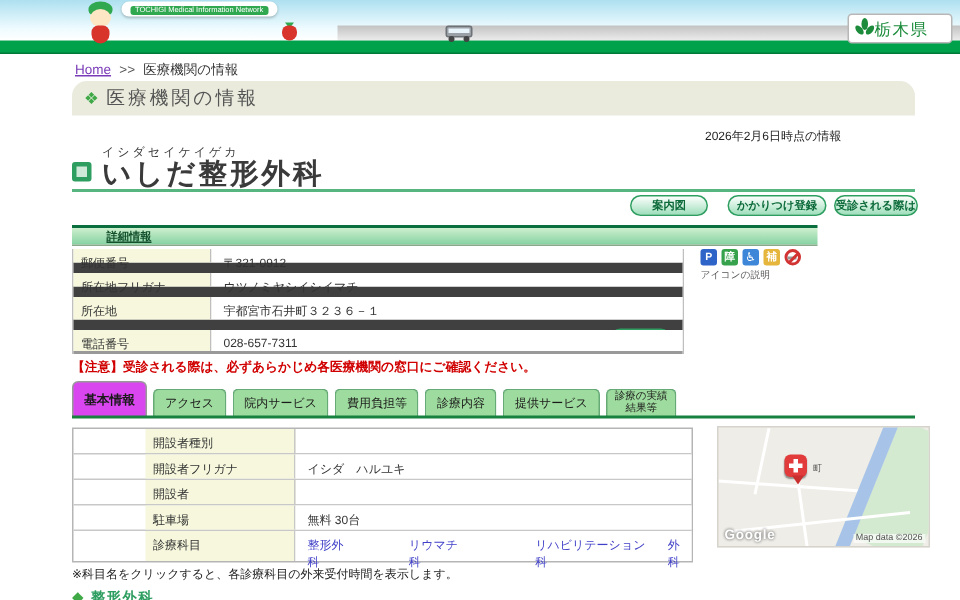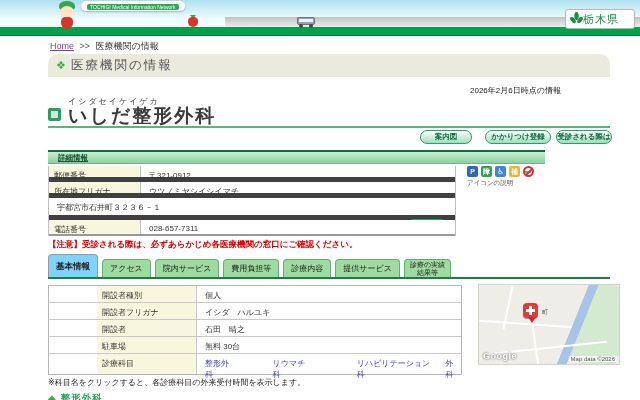--- a/index.html
+++ b/index.html
@@ -62,23 +62,23 @@
         background:linear-gradient(#fdfefd,#9fdfbc); color:#0d6b3a; font-size:7.5px;
         font-weight:bold; text-align:center; line-height:12px; cursor:pointer; }
   .btn-guide { top:130px; left:420px; width:52px; }
   .btn-family { top:130px; left:485px; width:66px; }
   .btn-print { top:130px; left:556px; width:56px; }
 
   
   .detail-bar { top:150px; left:48px; width:497px; height:14px;
         background:linear-gradient(#cdefcd,#86d2a2); border-top:2px solid #0c6e3e;
         border-bottom:1px solid #88aa88; font-size:7.5px; font-weight:bold; color:#14512e;
-        line-height:11px; padding-left:10px;text-decoration:underline; }
+        line-height:11px; padding-left:23px;text-decoration:underline; }
   .dtable { top:166px; left:48px; width:408px; border-left:1px solid #bfbfbf; border-right:1px solid #bfbfbf; }
-  .drow { display:flex; border-bottom:5px solid #404040; font-size:8px; }
+  .drow { display:flex; border-bottom:7px solid #404040; font-size:8px; }
   .drow:last-child { border-bottom:2px solid #999; }
   .dlabel { width:92px; background:#f6f7dc; padding:4px 0 0 5px; border-right:1px solid #bfbfbf; }
   .dvalue { flex:1; background:#fff; padding:4px 0 0 8px; display:flex; }
   .h16 { height:16px; } .h22 { height:22px; }
   .map-btn { margin-left:auto; margin-right:8px; margin-top:17px; width:40px; height:13px;
         border:1px solid #2e9e60; border-radius:7px; background:linear-gradient(#d8f3e2,#7ccb9d);
         color:#0d5c33; font-size:8px; font-weight:bold; text-align:center; line-height:12px; cursor:pointer; }
 
   .fac-icons { top:166px; left:467px; display:flex; gap:3px; }
   .fic { width:11px; height:11px; border-radius:2px; color:#fff; font-size:7px;
@@ -88,21 +88,21 @@
   .nosmoke::after { content:""; position:absolute; left:-1.5px; top:2.8px; width:10px; height:1.6px; background:#d23333; transform:rotate(-45deg); }
   .icon-legend { top:179px; left:467px; font-size:6.5px; color:#555; cursor:pointer; }
 
   .notice { top:239px; left:48px; font-size:8.5px; font-weight:bold; color:#d10000; }
 
   
   .tabs { top:253px; left:48px; height:25px; display:flex; align-items:flex-end; gap:4px; }
   .tab { border:1px solid #66aa77; border-bottom:none; border-radius:4px 4px 0 0;
         background:#9edb9e; color:#1a1a1a; font-size:8px; height:19px; line-height:18px;
         padding:0 7px; text-align:center; cursor:pointer; white-space:nowrap; }
-  .tab.active { background:#7dd3fc; border-color:#999; font-weight:bold; height:24px; line-height:23px; font-size:8.5px; }
+  .tab.active { background:#d946ef; border-color:#999; font-weight:bold; height:24px; line-height:23px; font-size:8.5px; }
   .tab.two-line { display:flex; flex-direction:column; justify-content:center; line-height:1.15; font-size:7px; padding:0 5px; }
   .tab-rule { top:277px; left:48px; width:562px; border-top:2px solid #17813f; }
 
   
   .btable { top:285px; left:48px; width:414px; border:1px solid #b5b5b5; }
   .brow { display:flex; border-bottom:1px solid #c8c8c8; font-size:8px;padding-left:48px; }
   .brow:last-child { border-bottom:none; }
   .blabel { width:100px; background:#f6f7dc; padding:4px 0 0 5px; border-right:1px solid #c8c8c8; }
   .bvalue { flex:1; background:#fff; padding:4px 0 0 8px; display:flex; }
   .bh { height:17px; } .bh2 { height:20px; }
@@ -196,20 +196,21 @@
 <div class="abs dtable">
   <div class="drow h16">
     <div class="dlabel">郵便番号</div>
     <div class="dvalue">〒321-0912</div>
   </div>
   <div class="drow h16">
     <div class="dlabel">所在地フリガナ</div>
     <div class="dvalue">ウツノミヤシイシイマチ</div>
   </div>
   <div class="drow h22">
+    <div class="dlabel">所在地</div>
     <div class="dvalue">
       <span>宇都宮市石井町３２３６－１</span>
       <span class="map-btn">地図</span>
     </div>
   </div>
   <div class="drow h16">
     <div class="dlabel">電話番号</div>
     <div class="dvalue">028-657-7311</div>
   </div>
 </div>
@@ -235,29 +236,27 @@
   <div class="tab two-line">
     <span>診療の実績</span>
     <span>結果等</span>
   </div>
 </div>
 <div class="abs tab-rule"></div>
 
 <div class="abs btable">
   <div class="brow bh">
     <div class="blabel">開設者種別</div>
-    <div class="bvalue">個人</div>
   </div>
   <div class="brow bh">
     <div class="blabel">開設者フリガナ</div>
     <div class="bvalue">イシダ　ハルユキ</div>
   </div>
   <div class="brow bh">
     <div class="blabel">開設者</div>
-    <div class="bvalue">石田　晴之</div>
   </div>
   <div class="brow bh">
     <div class="blabel">駐車場</div>
     <div class="bvalue">無料 30台</div>
   </div>
   <div class="brow bh2">
     <div class="blabel">診療科目</div>
     <div class="bvalue">
       <span class="dept g1">整形外科</span>
       <span class="dept g2">リウマチ科</span>

